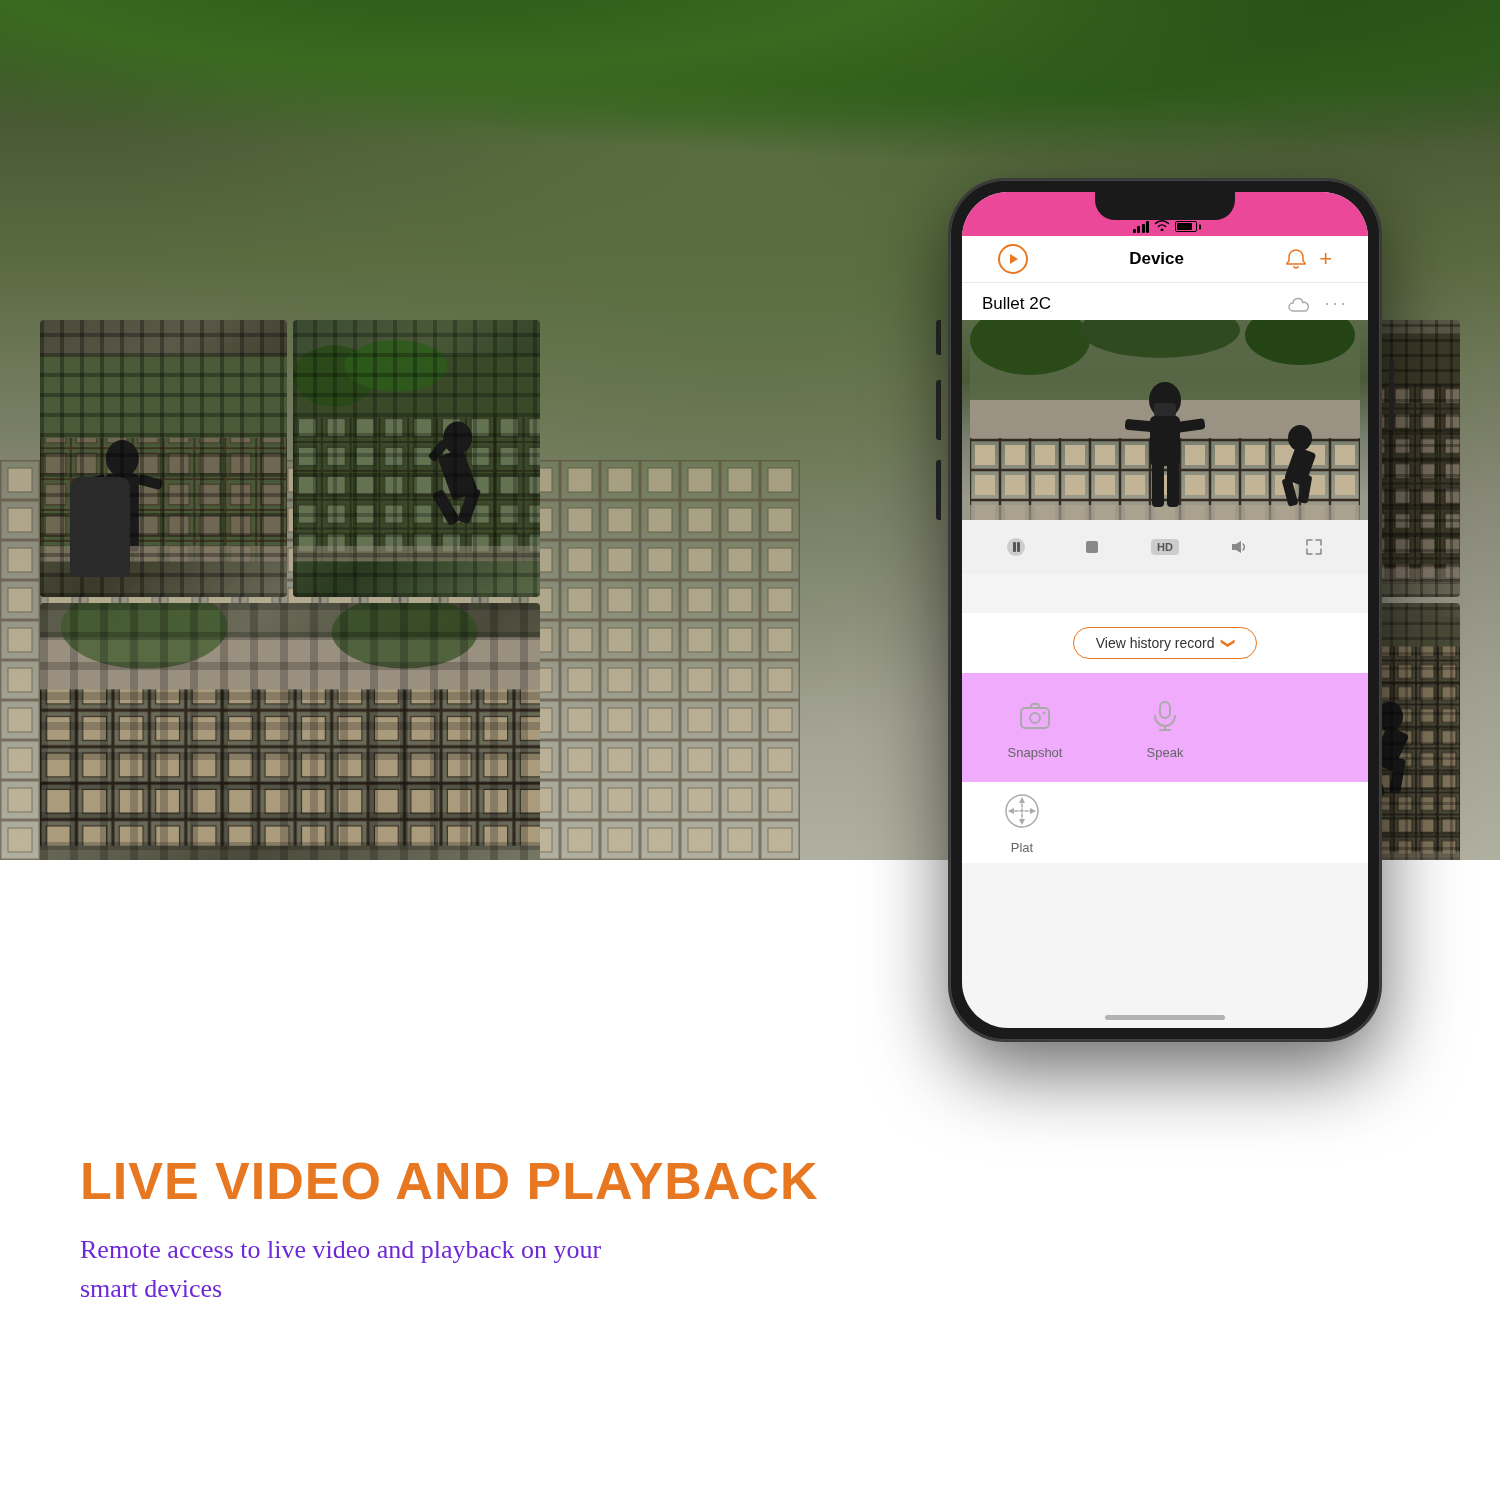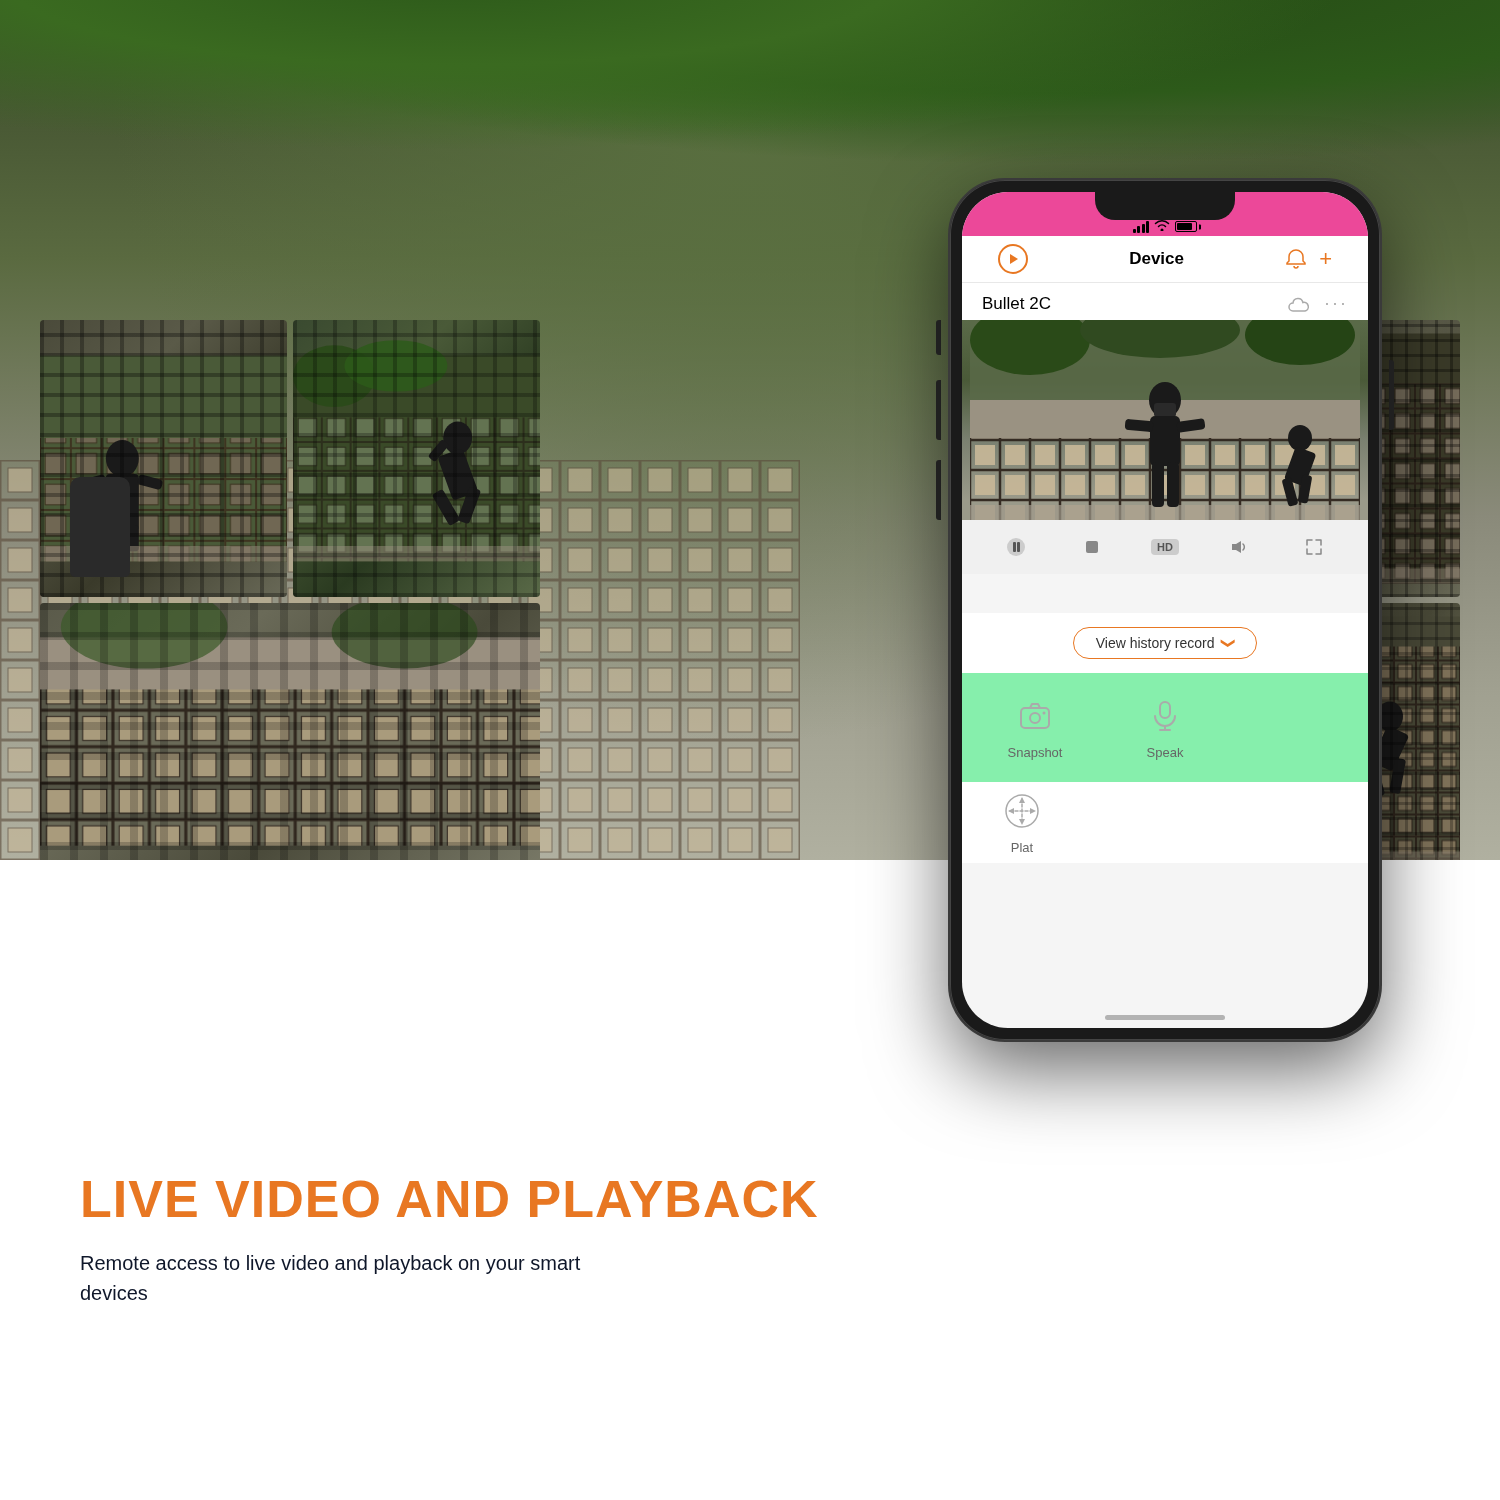--- a/index.html
+++ b/index.html
@@ -179,24 +179,25 @@
       font-size: 52px;
       font-weight: 900;
       color: #e87722;
       letter-spacing: 1px;
       text-transform: uppercase;
       line-height: 1.1;
       margin-bottom: 20px;
     }
 
     .subtext {
-      font-size: 20px;
-      color: #0f172a;
+      font-size: 26px;
+      color: #6d28d9;
       line-height: 1.5;
       max-width: 540px;
+      font-family: Liberation Serif, serif;
     }
 
     
     .phone-container {
       position: absolute;
       right: 120px;
       top: 180px;
       width: 430px;
       height: 860px;
       z-index: 20;
@@ -448,21 +449,21 @@
     .view-history-icon {
       color: #e87722;
       font-size: 14px;
     }
 
     
     .action-grid {
       display: grid;
       grid-template-columns: 1fr 1fr 1fr;
       gap: 0;
-      background: #86efac;
+      background: #f0abfc;
       padding: 10px 8px;
     }
 
     .action-item {
       display: flex;
       flex-direction: column;
       align-items: center;
       gap: 8px;
       padding: 12px 8px;
       cursor: pointer;

